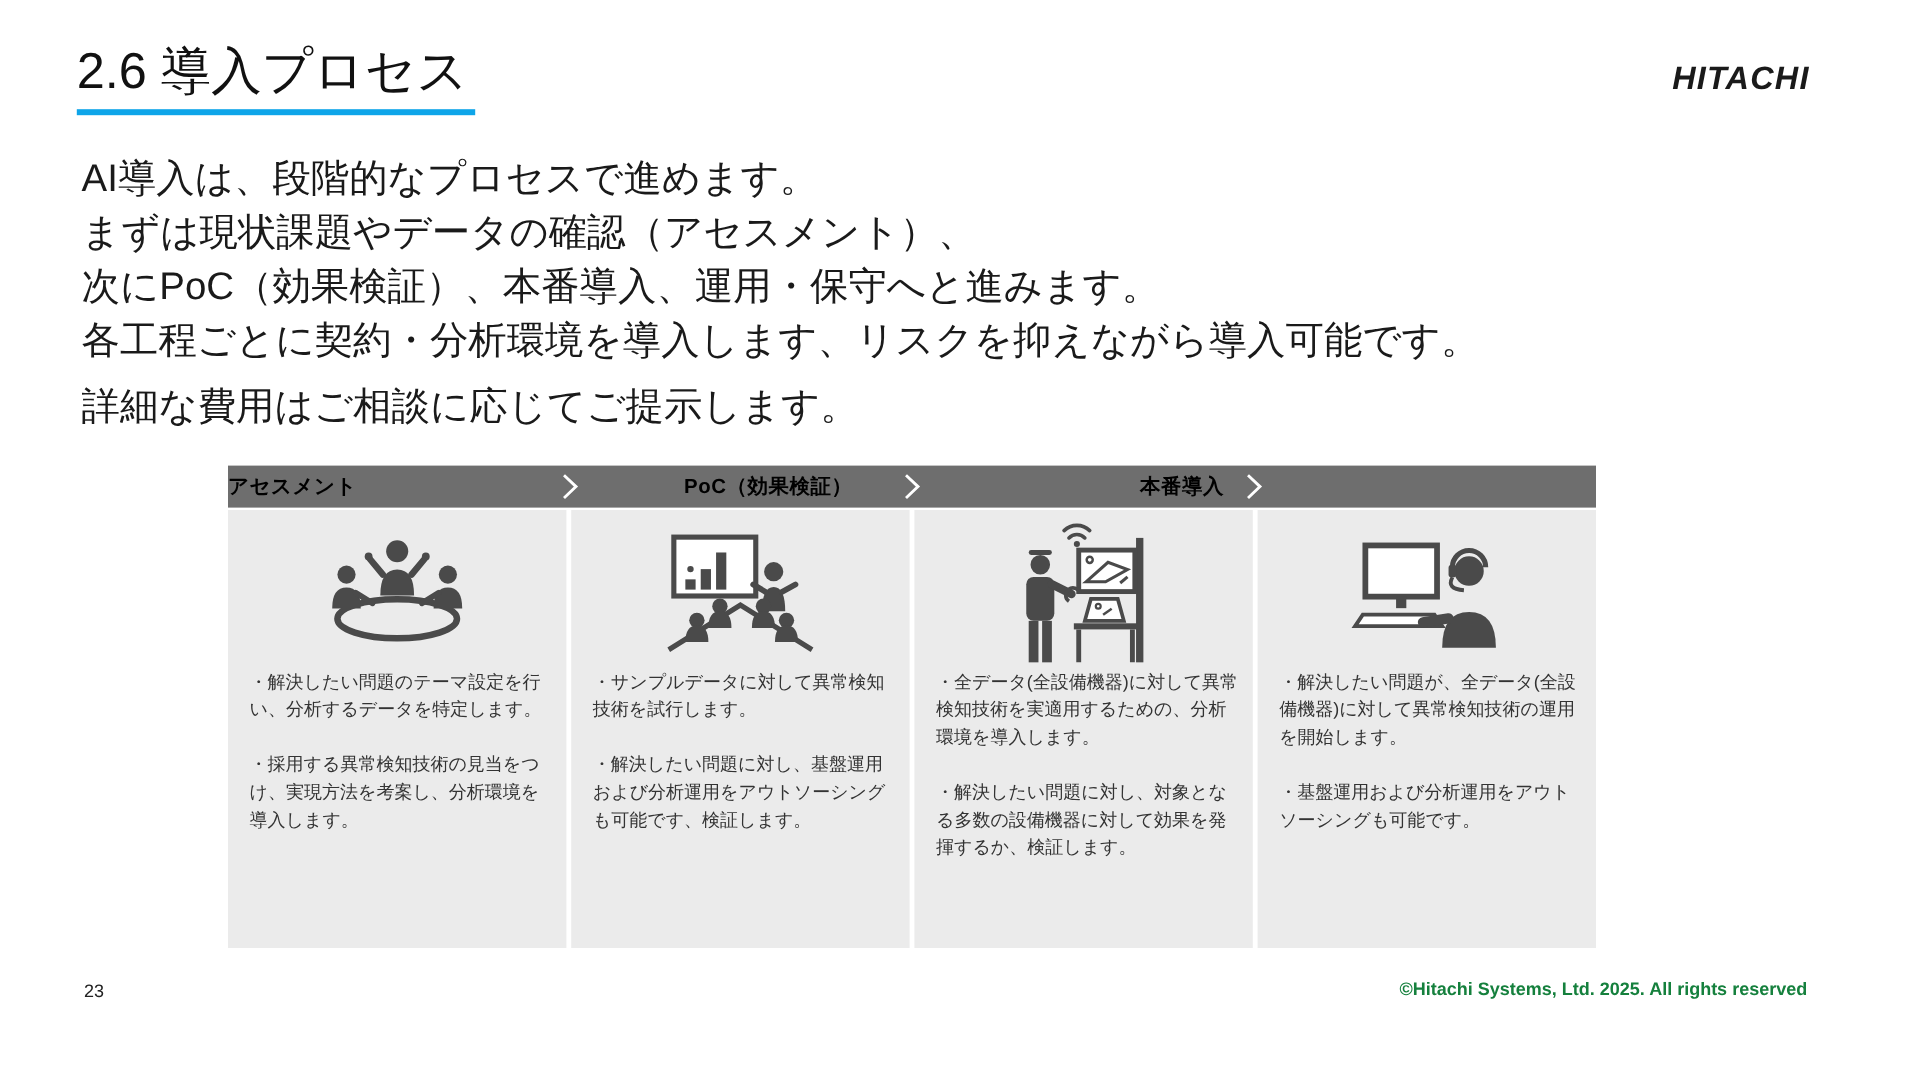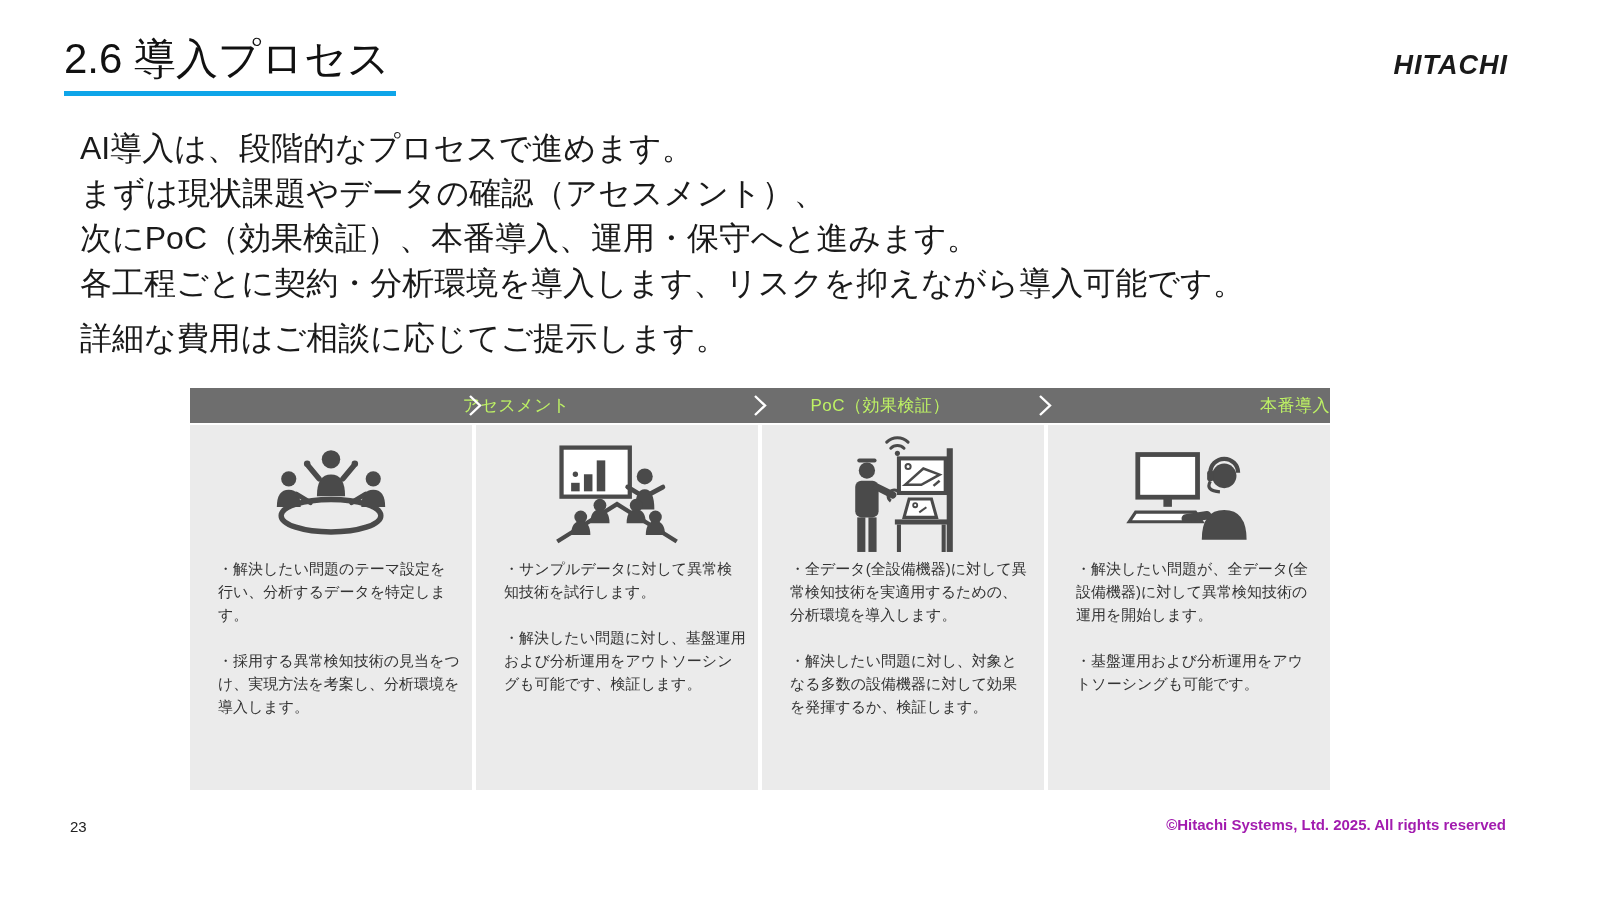--- a/index.html
+++ b/index.html
@@ -18,55 +18,56 @@
     line-height: 1.2; white-space: nowrap;
   }
   .logo {
     position: absolute; top: 50px; right: 92px;
     font-size: 27px; font-weight: 800; letter-spacing: 1px; color: #1a1a1a;
     white-space: nowrap;
     font-style: italic;
   }
   .intro {
     position: absolute; left: 68px; top: 126px;
-    font-size: 32px; line-height: 45px; color: #1a1a1a; white-space: nowrap; margin-left: 12px;
+    font-size: 32px; line-height: 45px; color: #1a1a1a; white-space: nowrap;
   }
   .intro .last { margin-top: 10px; }
 
   .process { position: absolute; left: 190px; top: 388px; width: 1140px; }
   .process-header {
     position: relative; height: 35px; background: #6e6e6e;
     display: flex; align-items: center;
   }
   .stage-header {
-    flex: 1; text-align: right; color: #bef264; font-size: 17px;
+    flex: 1; text-align: left; color: #000000; font-size: 17px;
     letter-spacing: 0.5px;
+    font-weight: bold;
   }
   .chevron {
     position: absolute; top: 6px; width: 14px; height: 23px;
   }
   .chev-1 { left: calc(25% - 7px); }
   .chev-2 { left: calc(50% - 7px); }
   .chev-3 { left: calc(75% - 7px); }
 
   .process-body { display: flex; gap: 4px; margin-top: 2px; height: 365px; }
   .stage-col { flex: 1; background: #ebebeb; overflow: hidden; }
   .icon-box {
     height: 128px; display: flex; align-items: center; justify-content: center;
     padding-top: 10px;
   }
   .bullets {
-    padding: 4px 12px 0 28px; font-size: 15px; line-height: 23px; color: #333;
+    padding: 4px 12px 0 18px; font-size: 15px; line-height: 23px; color: #333;
   }
   .bullets p { margin: 0 0 23px 0; }
 
   .page-number { position: absolute; left: 70px; top: 818px; font-size: 15px; color: #222; text-align: right; }
   .copyright {
     position: absolute; right: 94px; top: 816px;
-    font-size: 15px; font-weight: 700; color: #a21caf; white-space: nowrap;
+    font-size: 15px; font-weight: 700; color: #15803d; white-space: nowrap;
   }
   svg .ln { stroke: #4a4a4a; fill: none; }
 </style>
 </head>
 <body>
 
 <div class="slide">
 
   <h1 class="title">2.6 導入プロセス</h1>
 

